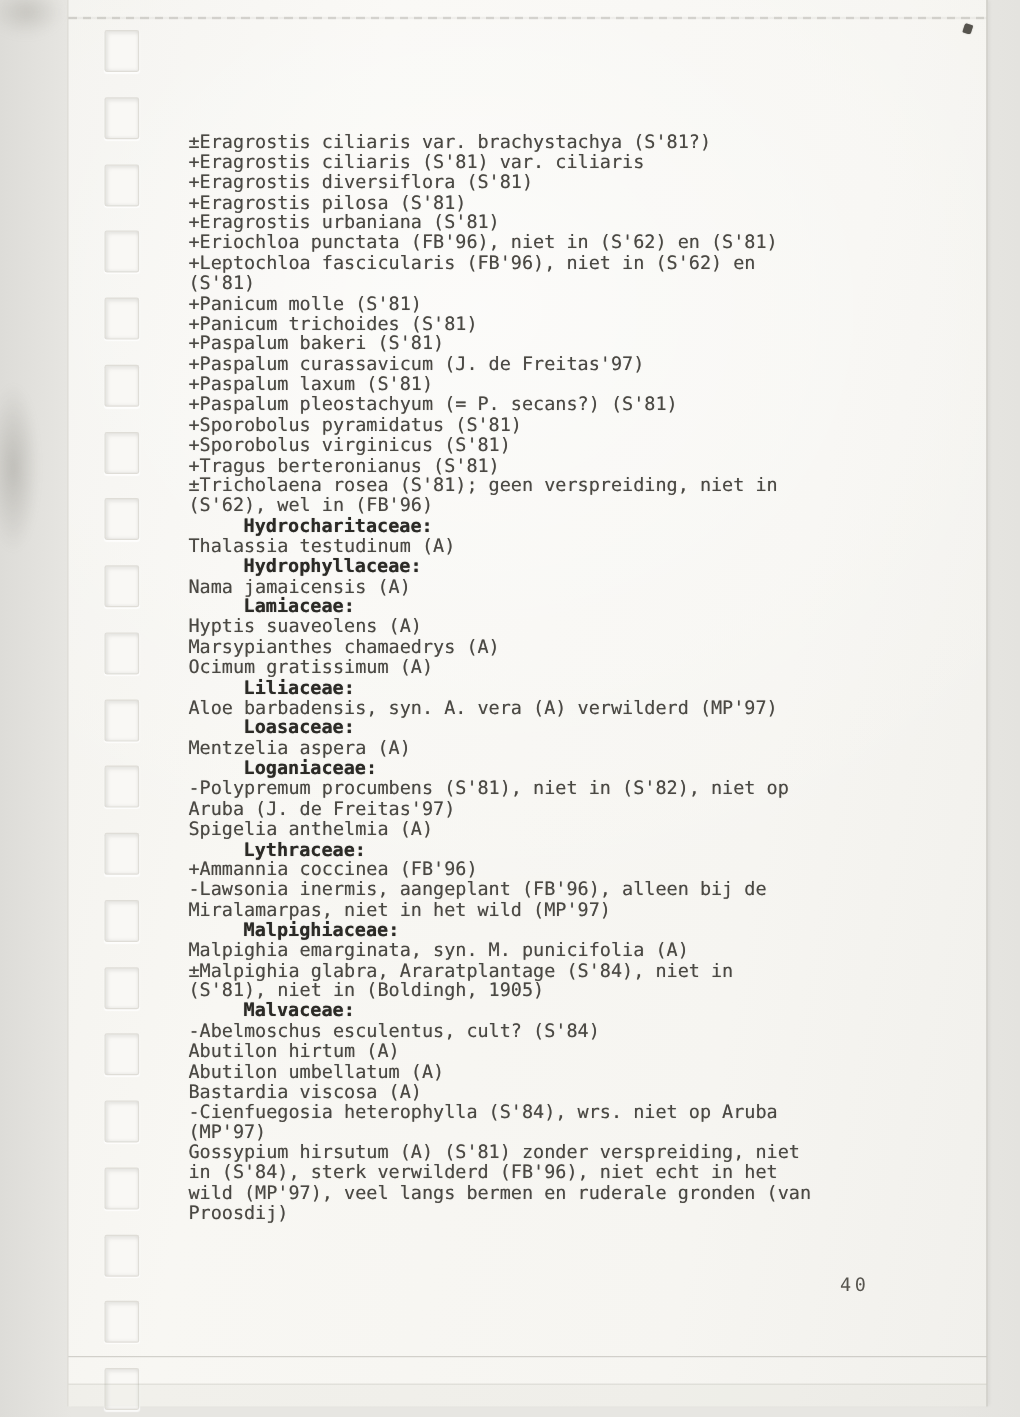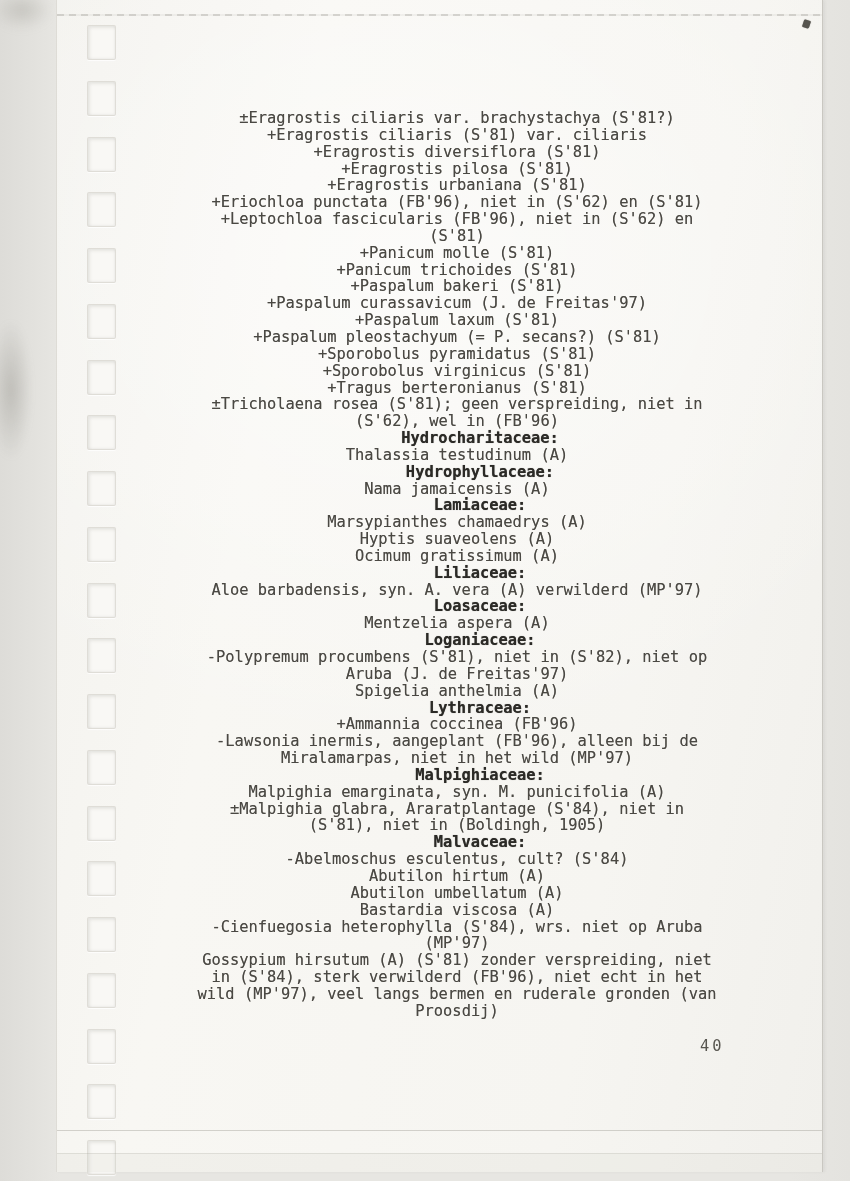--- a/index.html
+++ b/index.html
@@ -107,37 +107,36 @@
       0 1px 1px rgba(255,255,255,0.8);
   }
   .textblock {
     position: absolute;
     left: 100px;  
     top: 110px;
     width: 600px;
     font-size: 15.4px;
     color: #4a4843;
     text-shadow: 0 0 0.6px rgba(74,72,67,0.55);
-    text-align: center;
   }
   .line {
     height: 16.85px;
     line-height: 16.85px;
     white-space: pre;
   }
   .line.family {
     font-weight: bold;
     padding-left: 46px;
     color: #2b2a26;
     text-shadow: 0 0 0.7px rgba(43,42,38,0.7);
   }
   .pagenum {
     position: absolute;
     left: 643px;  
-    top: 1038px;
+    top: 1063px;
     font-size: 15.4px;
     line-height: 17px;
     color: #57554f;
     letter-spacing: 3px;
   }
 </style>
 </head>
 <body>
 
 <div class="scan">
@@ -191,22 +190,22 @@
         <div class="line plain">+Sporobolus pyramidatus (S'81)</div>
         <div class="line plain">+Sporobolus virginicus (S'81)</div>
         <div class="line plain">+Tragus berteronianus (S'81)</div>
         <div class="line plain">±Tricholaena rosea (S'81); geen verspreiding, niet in</div>
         <div class="line plain">(S'62), wel in (FB'96)</div>
         <div class="line family">Hydrocharitaceae:</div>
         <div class="line plain">Thalassia testudinum (A)</div>
         <div class="line family">Hydrophyllaceae:</div>
         <div class="line plain">Nama jamaicensis (A)</div>
         <div class="line family">Lamiaceae:</div>
+        <div class="line plain">Hyptis suaveolens (A)</div>
         <div class="line plain">Marsypianthes chamaedrys (A)</div>
-        <div class="line plain">Hyptis suaveolens (A)</div>
         <div class="line plain">Ocimum gratissimum (A)</div>
         <div class="line family">Liliaceae:</div>
         <div class="line plain">Aloe barbadensis, syn. A. vera (A) verwilderd (MP'97)</div>
         <div class="line family">Loasaceae:</div>
         <div class="line plain">Mentzelia aspera (A)</div>
         <div class="line family">Loganiaceae:</div>
         <div class="line plain">-Polypremum procumbens (S'81), niet in (S'82), niet op</div>
         <div class="line plain">Aruba (J. de Freitas'97)</div>
         <div class="line plain">Spigelia anthelmia (A)</div>
         <div class="line family">Lythraceae:</div>

